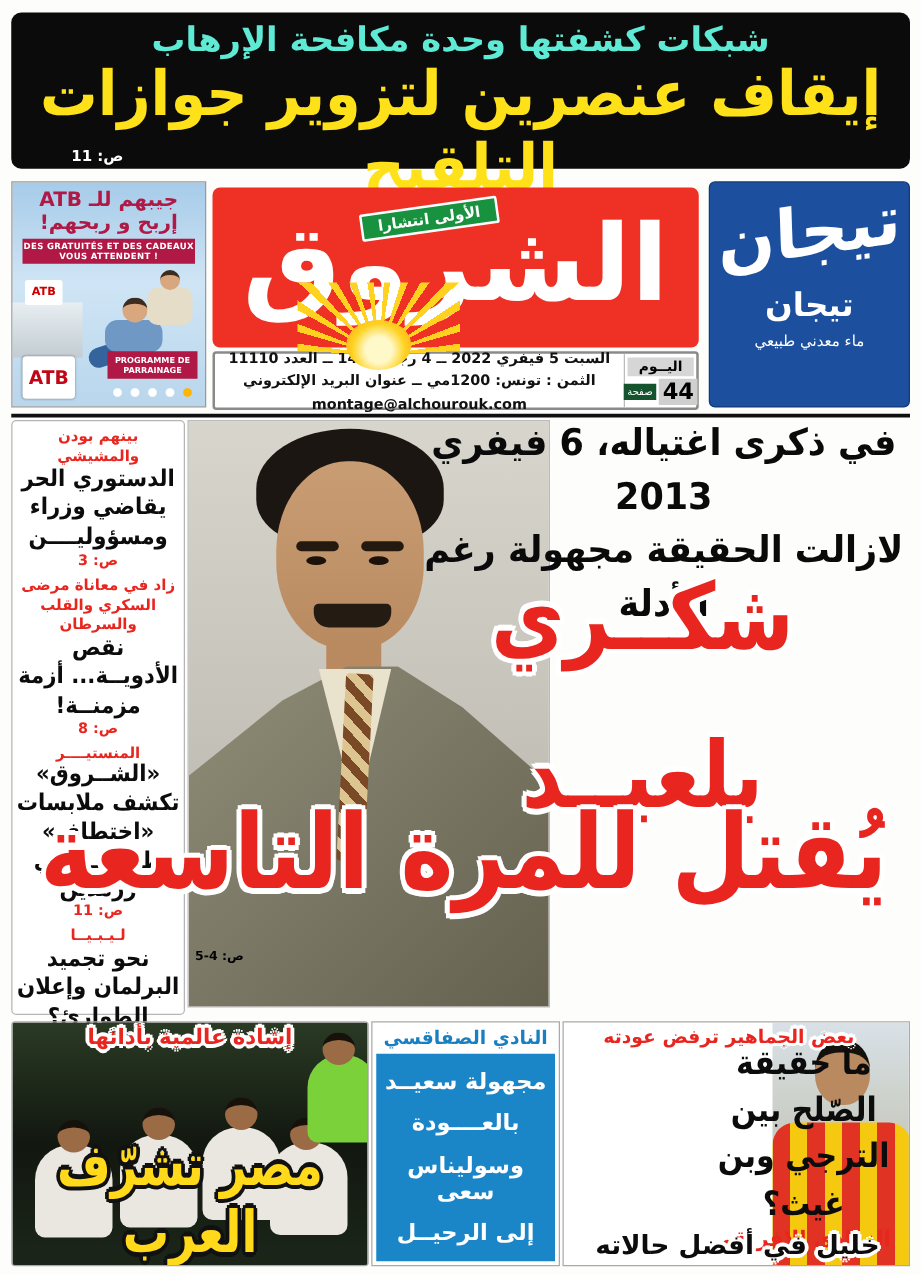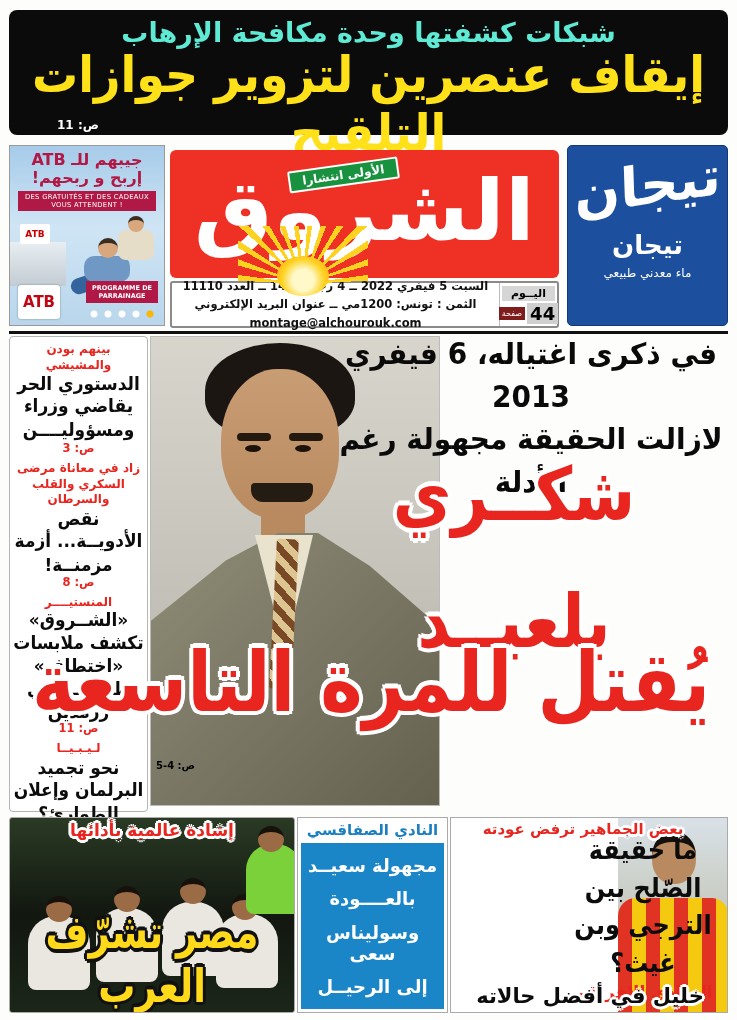--- a/index.html
+++ b/index.html
@@ -14,21 +14,21 @@
   
   .top-banner { position:absolute; left:9px; top:10px; width:719px; height:125px; background:#0b0b0b; border-radius:8px; }
   .tb-kicker { color:#5eead4; font-weight:bold; font-size:27px; text-align:center; padding-top:7px; }
   .tb-headline { color:#ffe11a; font-weight:bold; font-size:46px; text-align:center; margin-top:2px; transform:scaleY(1.08); }
   .tb-ref { position:absolute; left:48px; bottom:3px; color:#fff; font-size:12px; font-weight:bold; }
 
   
   .atb-ad { position:absolute; left:9px; top:145px; width:156px; height:181px; border:1px solid #9a9a9a; background:linear-gradient(180deg,#a6cbe9 0%,#cfe5f5 45%,#b9d6ec 100%); overflow:hidden; }
   .atb-h1,.atb-h2 { color:#b01945; font-weight:bold; font-size:16px; text-align:center; line-height:1.15; }
   .atb-h1 { margin-top:5px; }
-  .atb-banner { background:#b01945; color:#fff; font-size:6.8px; font-weight:normal; text-align:center; margin:3px 8px 12px; padding:2px 0; letter-spacing:.3px; }
+  .atb-banner { background:#b01945; color:#fff; font-size:6.8px; font-weight:bold; text-align:center; margin:3px 8px 12px; padding:2px 0; letter-spacing:.3px; }
   .atb-sign { position:absolute; left:10px; top:78px; width:30px; height:20px; background:#fff; border-radius:2px; color:#c00; font-size:9px; font-weight:bold; text-align:center; line-height:20px; }
   .atb-build { position:absolute; left:0; top:96px; width:56px; height:44px; background:linear-gradient(180deg,#e8eef2,#c2ccd2); }
   .p1-head { position:absolute; left:88px; top:92px; width:20px; height:20px; border-radius:50%; background:#d8a77e; border-top:5px solid #3c2c20; }
   .p1-body { position:absolute; left:74px; top:110px; width:46px; height:26px; border-radius:10px; background:#6f98c4; }
   .p1-legs { position:absolute; left:60px; top:126px; width:56px; height:16px; border-radius:8px; background:#35639c; transform:rotate(-18deg); }
   .p2-head { position:absolute; left:118px; top:70px; width:16px; height:16px; border-radius:50%; background:#d8a77e; border-top:4px solid #3c2c20; }
   .p2-body { position:absolute; left:108px; top:84px; width:36px; height:30px; border-radius:8px; background:#e6ddc8; }
   .atb-logo { position:absolute; left:8px; bottom:6px; width:42px; height:34px; background:#fff; border-radius:3px; color:#c00716; font-weight:bold; font-size:15px; text-align:center; line-height:34px; box-shadow:0 0 2px rgba(0,0,0,.4); }
   .atb-prog { position:absolute; right:6px; bottom:22px; width:72px; background:#b01945; color:#fff; font-size:6.5px; font-weight:bold; text-align:center; padding:3px 1px; }
   .atb-social { position:absolute; right:6px; bottom:6px; width:72px; height:10px; background:radial-gradient(circle 3px at 8px 5px,#fff 3px,transparent 4px),radial-gradient(circle 3px at 22px 5px,#fff 3px,transparent 4px),radial-gradient(circle 3px at 36px 5px,#fff 3px,transparent 4px),radial-gradient(circle 3px at 50px 5px,#fff 3px,transparent 4px),radial-gradient(circle 3px at 64px 5px,#ffb400 3px,transparent 4px); }
@@ -39,21 +39,21 @@
   .mh-ribbon { position:absolute; top:14px; left:118px; transform:rotate(-8deg); background:#18923f; border:2px solid #fff; color:#fff; font-size:12px; font-weight:bold; padding:2px 12px; border-radius:2px; }
   .mh-sun { position:absolute; bottom:-6px; left:68px; width:130px; height:58px; background:repeating-conic-gradient(from 260deg at 50% 100%, #ffd21f 0deg 5deg, rgba(255,210,31,0) 5deg 13deg); z-index:5; }
   .mh-sun::after { content:""; position:absolute; left:39px; bottom:-12px; width:52px; height:40px; border-radius:50%; background:radial-gradient(circle at 50% 60%, #fff8c9 0 30%, #ffd21f 60%, #ff9d1f 100%); }
 
   
   .dateline { position:absolute; left:170px; top:281px; width:389px; height:47px; border:2px solid #8a8a8a; border-radius:3px; background:#fff; display:flex; align-items:center; }
   .dl-chip { width:58px; height:100%; padding:3px 2px; text-align:center; border-left:1px solid #bbb; }
   .dl-today { font-size:11px; font-weight:bold; background:#d6d6d6; padding:1px 2px; }
   .dl-pages { margin-top:2px; display:flex; align-items:center; justify-content:center; gap:2px; }
   .dl-num { font-size:18px; font-weight:bold; background:#cfcfcf; padding:0 3px; }
-  .dl-pglbl { font-size:8px; color:#fff; background:#7f1d1d; padding:2px 3px; }
+  .dl-pglbl { font-size:8px; color:#fff; background:#14532d; padding:2px 3px; }
   .dl-text { flex:1; text-align:center; font-size:11.5px; font-weight:bold; color:#111; line-height:1.6; }
 
   
   .tijan-ad { position:absolute; left:567px; top:145px; width:161px; height:181px; background:#1c4f9d; border-radius:5px; border:1px solid #123a78; text-align:center; color:#fff; overflow:hidden; }
   .tj-mono { font-size:54px; font-weight:bold; margin-top:10px; transform:rotate(-8deg) skewX(-6deg); line-height:60px; }
   .tj-name { font-size:26px; font-weight:bold; margin-top:14px; }
   .tj-tag { font-size:12px; margin-top:6px; }
 
   .rule-top { position:absolute; left:9px; top:331px; width:719px; height:3px; background:#101010; }
 

